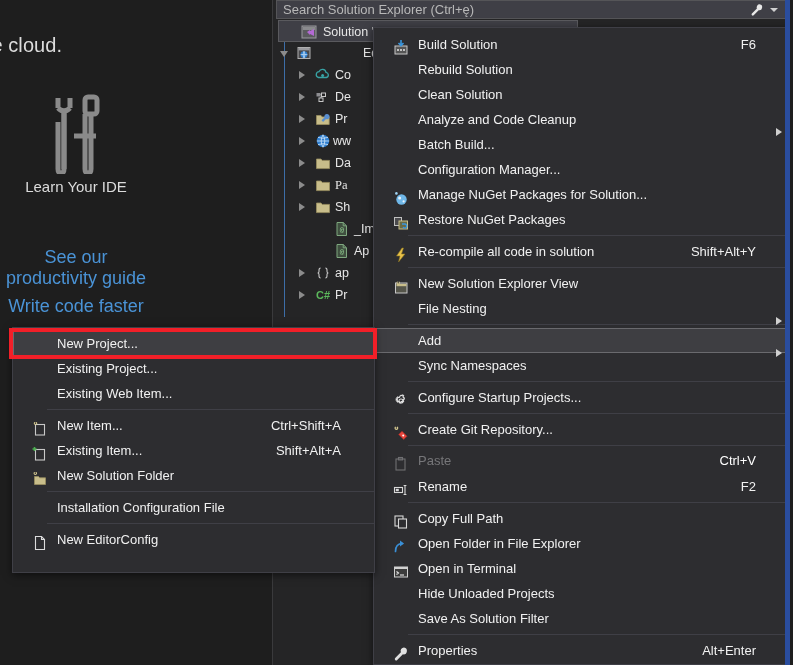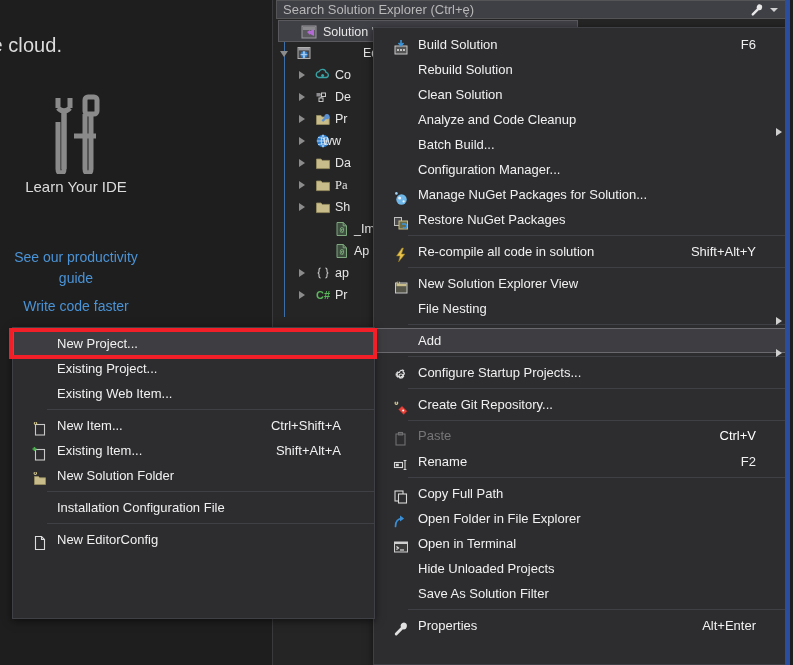--- a/index.html
+++ b/index.html
@@ -49,21 +49,21 @@
     left: 0;
     top: 178px;
     width: 152px;
     text-align: center;
     font-size: 15px;
     color: #dcdcdc;
   }
   .welcome-link {
     position: absolute;
     color: #4a93d6;
-    font-size: 14px;
+    font-size: 18px;
     text-align: center;
     cursor: pointer;
     line-height: 21px;
   }
   .welcome-link.l1 { left: 0; top: 247px; width: 152px; }
   .welcome-link.l2 { left: 0; top: 296px; width: 152px; }
 
   
   .se-pane {
     position: absolute;
@@ -165,21 +165,21 @@
   }
   .ctx-right {
     left: 373px; top: 27px;
     width: 417px;
     height: 638px;
     padding: 4px 0 3px 0;
   }
   .ctx-left {
     left: 12px; top: 327px;
     width: 363px;
-    height: 292px;
+    height: 246px;
     padding: 3px 0 3px 0;
   }
   .mi {
     position: relative;
     height: 25px;
     line-height: 25px;
     display: flex;
     align-items: center;
     cursor: default;
     box-sizing: border-box;
@@ -370,21 +370,21 @@
               <path d="M12 3 a2.6 2.6 0 0 0 -2.6 3.4 L6.5 9.3 l1.6 1.6 L11 8 A2.6 2.6 0 1 0 12 3z" fill="#5a8fd0"></path>
             </svg></span>
           <span class="lbl" style="left: 59px;">Pr</span>
         </div>
         <div class="se-row">
           <span class="twisty" style="left: 23px;"></span>
           <span class="ic" style="left: 39px;"><svg viewBox="0 0 16 16" width="16" height="16">
               <circle cx="8" cy="8" r="6.2" fill="#2f7fd0"></circle>
               <path d="M1.8 8 h12.4 M8 1.8 q3.6 6.2 0 12.4 q-3.6 -6.2 0 -12.4 M3 4.4 q5 1.8 10 0 M3 11.6 q5 -1.8 10 0" stroke="#cfe6fa" stroke-width=".8" fill="none"></path>
             </svg></span>
-          <span class="lbl" style="left: 47px;">ww</span>
+          <span class="lbl" style="left: 57px;">ww</span>
         </div>
         <div class="se-row">
           <span class="twisty" style="left: 23px;"></span>
           <span class="ic" style="left: 39px;"><svg viewBox="0 0 16 16" width="16" height="16">
               <path d="M1.5 4 h4.5 l1.2 1.4 h7.3 v8.2 h-13 z" fill="#c8bd8a" stroke="#9a8f5f" stroke-width=".8"></path>
             </svg></span>
           <span class="lbl" style="left: 59px;">Da</span>
         </div>
         <div class="se-row">
           <span class="twisty" style="left: 23px;"></span>
@@ -551,20 +551,26 @@
       </div>
       <div class="mi-sep"></div>
       <div class="mi hl">
         <span class="mi-icon"></span>
         <span class="mi-label">Add</span>
         <span class="mi-shortcut"></span>
         <span class="mi-arrow">
           <i></i>
         </span>
       </div>
+      <div class="mi">
+        <span class="mi-icon"></span>
+        <span class="mi-label">Sync Namespaces</span>
+        <span class="mi-shortcut"></span>
+        <span class="mi-arrow"></span>
+      </div>
       <div class="mi-sep"></div>
       <div class="mi">
         <span class="mi-icon">
           <span class="glyph">
             <svg viewBox="0 0 16 16" width="16" height="16">
               <path d="M8 2.3 l1 .25 .8-.6 .85.85-.6.8.25 1 1 .3v1.2l-1 .3-.25 1 .6.8-.85.85-.8-.6-1 .25-.3 1H6.8l-.3-1-1-.25-.8.6-.85-.85.6-.8-.25-1-1-.3V6.9l1-.3.25-1-.6-.8.85-.85.8.6 1-.25.3-1z" fill="none" stroke="#e0e0e0" stroke-width="1.1"></path>
               <circle cx="8" cy="8" r="2" fill="none" stroke="#e0e0e0" stroke-width="1.1"></circle>
             </svg>
           </span>
         </span>

